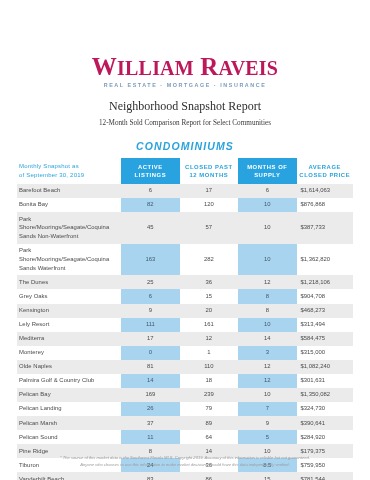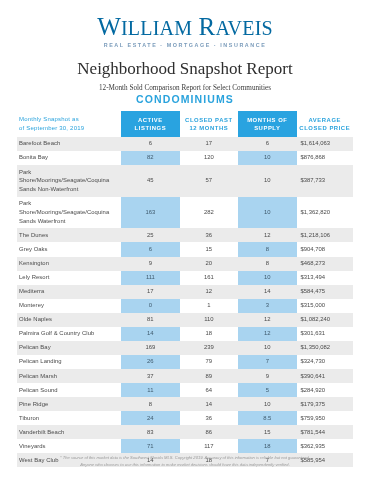--- a/index.html
+++ b/index.html
@@ -25,59 +25,62 @@
 
   
   .masthead {
     text-align: center;
     padding-top: 14px;
   }
   .brand-name {
     font-family: "Liberation Serif", serif;
     font-size: 20px;
     letter-spacing: 0.2px;
-    color: #0369a1;
-    font-weight: 400;
+    color: #be185d;
+    font-weight: 700;
     line-height: 1;
     white-space: nowrap;
+    margin-top: 40px;
   }
   .brand-name .cap {
     font-size: 25px;
   }
   .brand-tagline {
     margin-top: 3px;
     font-size: 5.4px;
     letter-spacing: 1.55px;
     color: #7b9cbb;
     font-weight: 700;
     white-space: nowrap;
   }
 
   .report-title {
     font-family: "Liberation Serif", serif;
-    font-size: 17px;
+    font-size: 12px;
     color: #2e2e2e;
     margin-top: 11px;
     font-weight: 400;
   }
   .report-sub {
     font-family: "Liberation Serif", serif;
     font-size: 7.2px;
     color: #3a3a3a;
     margin-top: 4px;
     line-height: 1.45;
   }
 
   .section-title {
     text-align: center;
     color: #2aa3dd;
     font-size: 10.5px;
     font-weight: 700;
     letter-spacing: 1.1px;
+    margin-top: 12px;
     margin-bottom: 6px;
+    font-style: italic;
   }
 
   
   .table-wrap {
     padding: 0 17px;
   }
   table.snapshot {
     width: 100%;
     border-collapse: collapse;
     table-layout: fixed;

